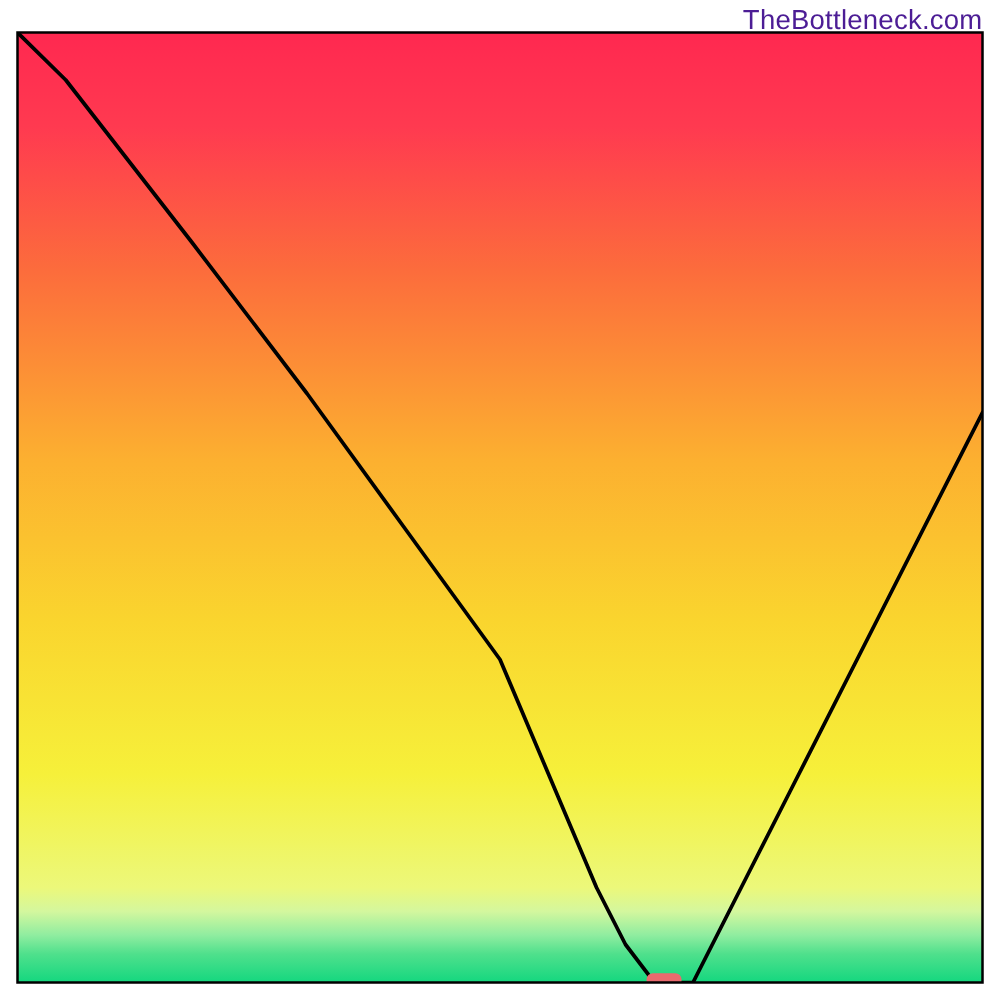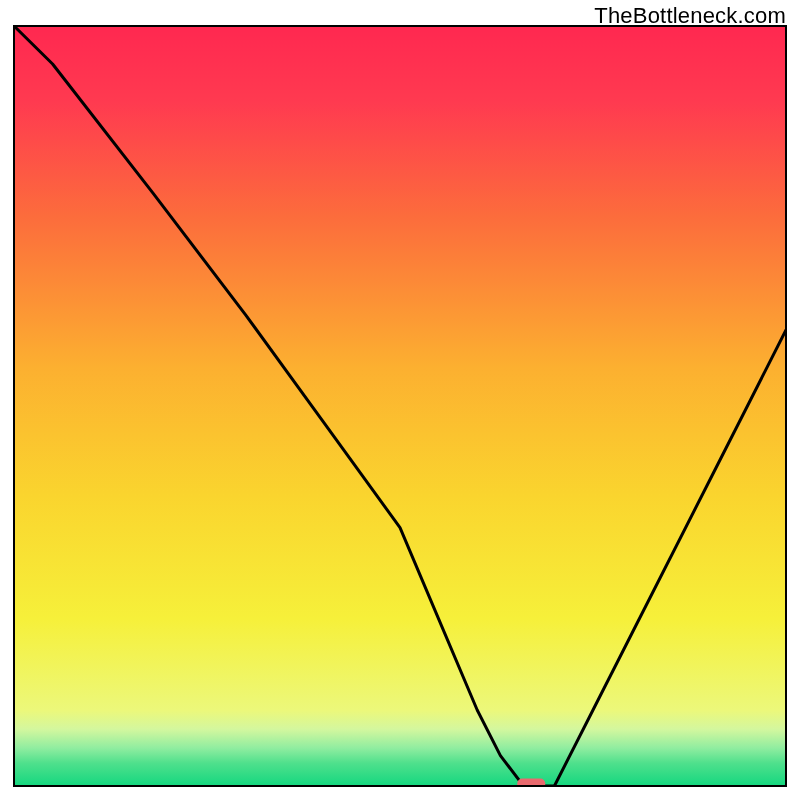--- a/index.html
+++ b/index.html
@@ -13,21 +13,21 @@
   }
   .frame {
     position: relative;
     width: 800px;
     height: 800px;
   }
   .watermark {
     position: absolute;
     top: 3px;
     right: 14px;
-    color: #000000;
+    color: #4c1d95;
     font-size: 22px;
     font-weight: 500;
     letter-spacing: 0.2px;
   }
   svg {
     position: absolute;
     top: 0;
     left: 0;
   }
 </style>

